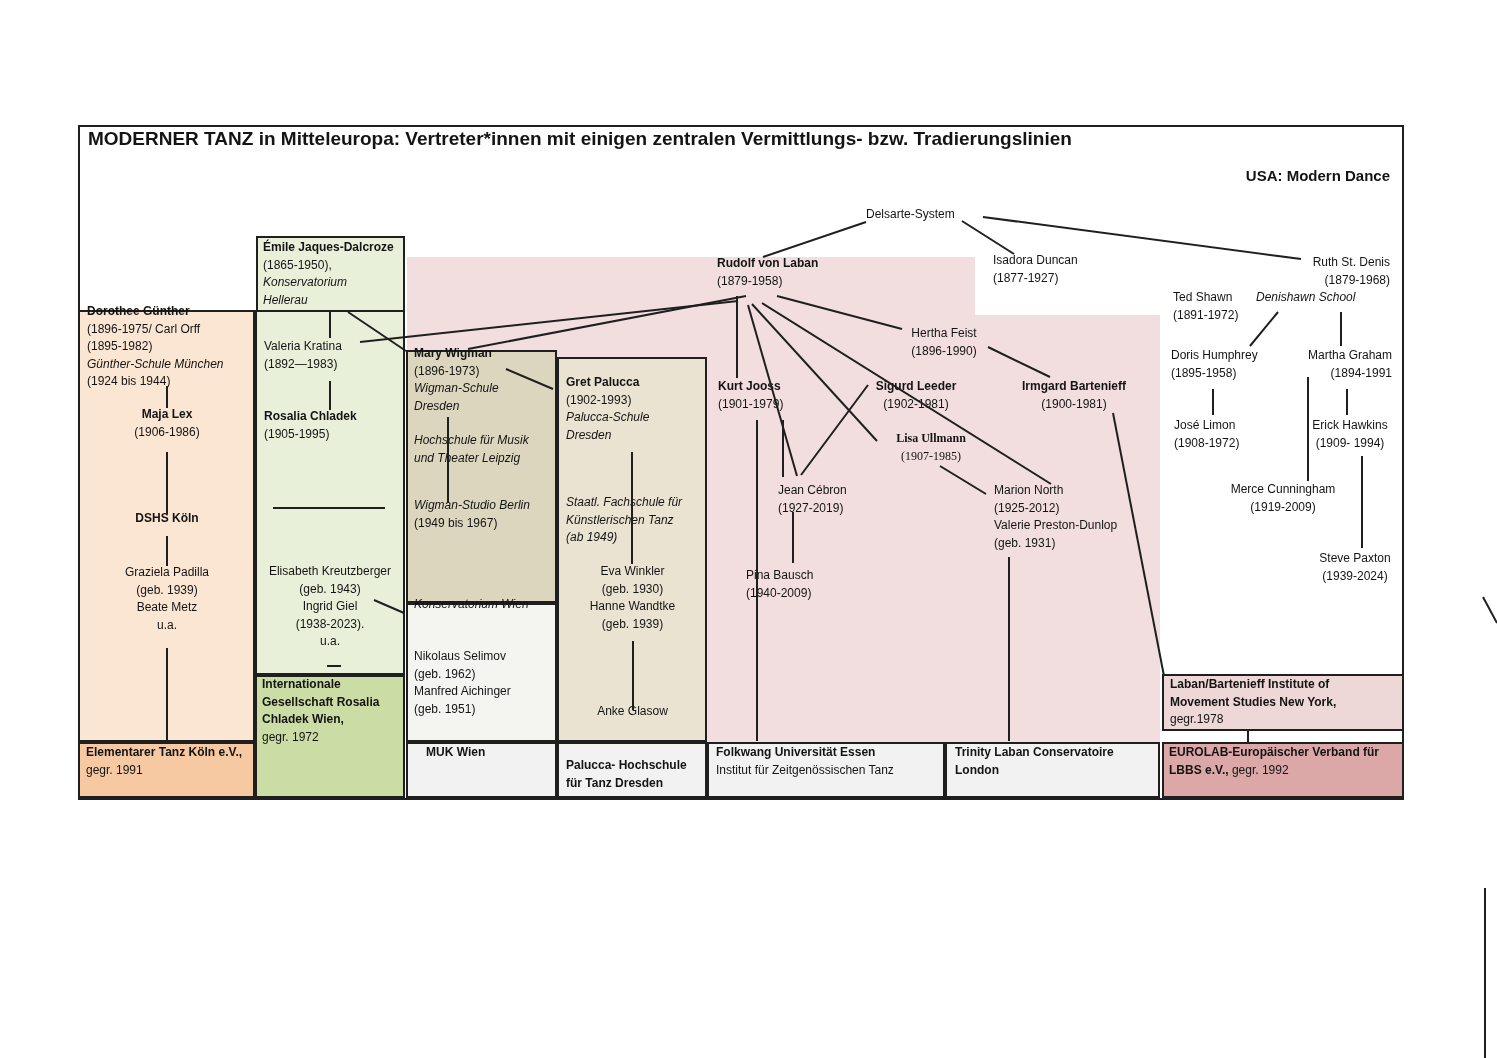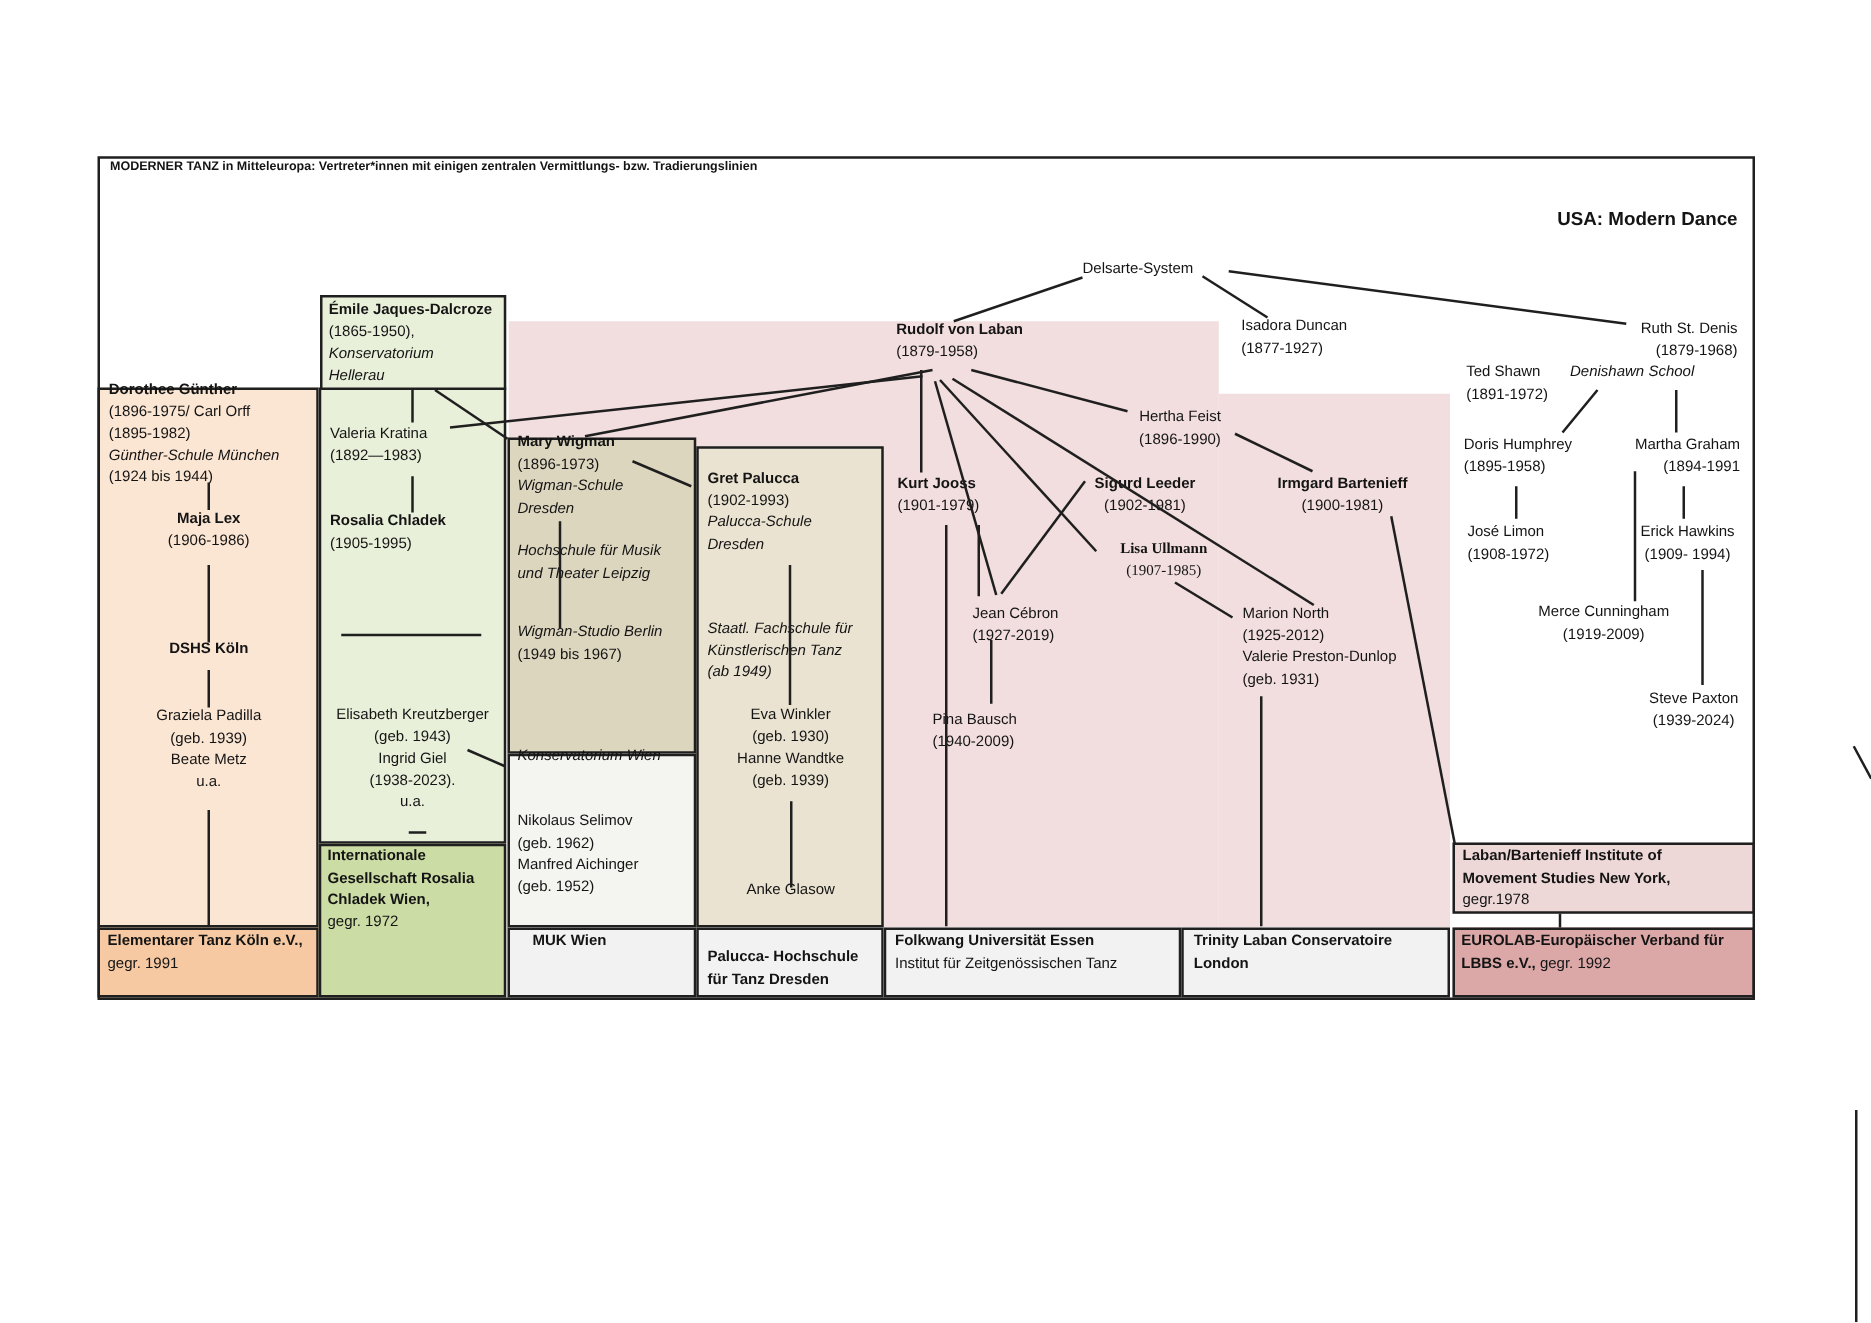--- a/index.html
+++ b/index.html
@@ -7,21 +7,21 @@
          font-family:"Liberation Sans","DejaVu Sans",sans-serif;color:#141414;}
   .region{position:absolute;}
   .box{position:absolute;border:2px solid #1f1f1f;box-sizing:border-box;}
   .node{position:absolute;font-size:12px;line-height:17.5px;white-space:nowrap;z-index:5;}
   .node div{min-height:17.5px;}
   .b{font-weight:bold;}
   .i{font-style:italic;}
   .c{text-align:center;}
   .r{text-align:right;}
   .wrap{white-space:normal;}
-  #title{position:absolute;left:88px;top:128px;font-size:10px;font-weight:bold;z-index:5;}
+  #title{position:absolute;left:88px;top:128px;font-size:19px;font-weight:bold;z-index:5;}
   #usa-label{position:absolute;left:1150px;top:167px;width:240px;text-align:right;
              font-size:15px;font-weight:bold;z-index:5;}
   #wires{position:absolute;left:0;top:0;width:1497px;height:1058px;z-index:8;pointer-events:none;}
   #wires line{stroke:#1f1f1f;stroke-width:2;}
 </style>
 </head>
 <body>
 
 <div id="stage">
 
@@ -165,21 +165,21 @@
     <div class="i">Wigman-Studio Berlin</div>
       <div>(1949 bis 1967)</div>
   </div>
   <div class="node i" style="left:414px;top:596px;">
     <div>Konservatorium Wien</div>
   </div>
   <div class="node" style="left:414px;top:648px;">
     <div>Nikolaus Selimov</div>
       <div>(geb. 1962)</div>
     <div>Manfred Aichinger</div>
-      <div>(geb. 1952)</div>
+      <div>(geb. 1951)</div>
   </div>
   <div class="node b" style="left:414px;top:744px;padding-left:12px;">
     <div>MUK Wien</div>
   </div>
 
   <div class="node" style="left:566px;top:374px;">
     <div class="b">Gret Palucca</div>
       <div>(1902-1993)</div>
     <div class="i">Palucca-Schule</div>
       <div class="i">Dresden</div>

